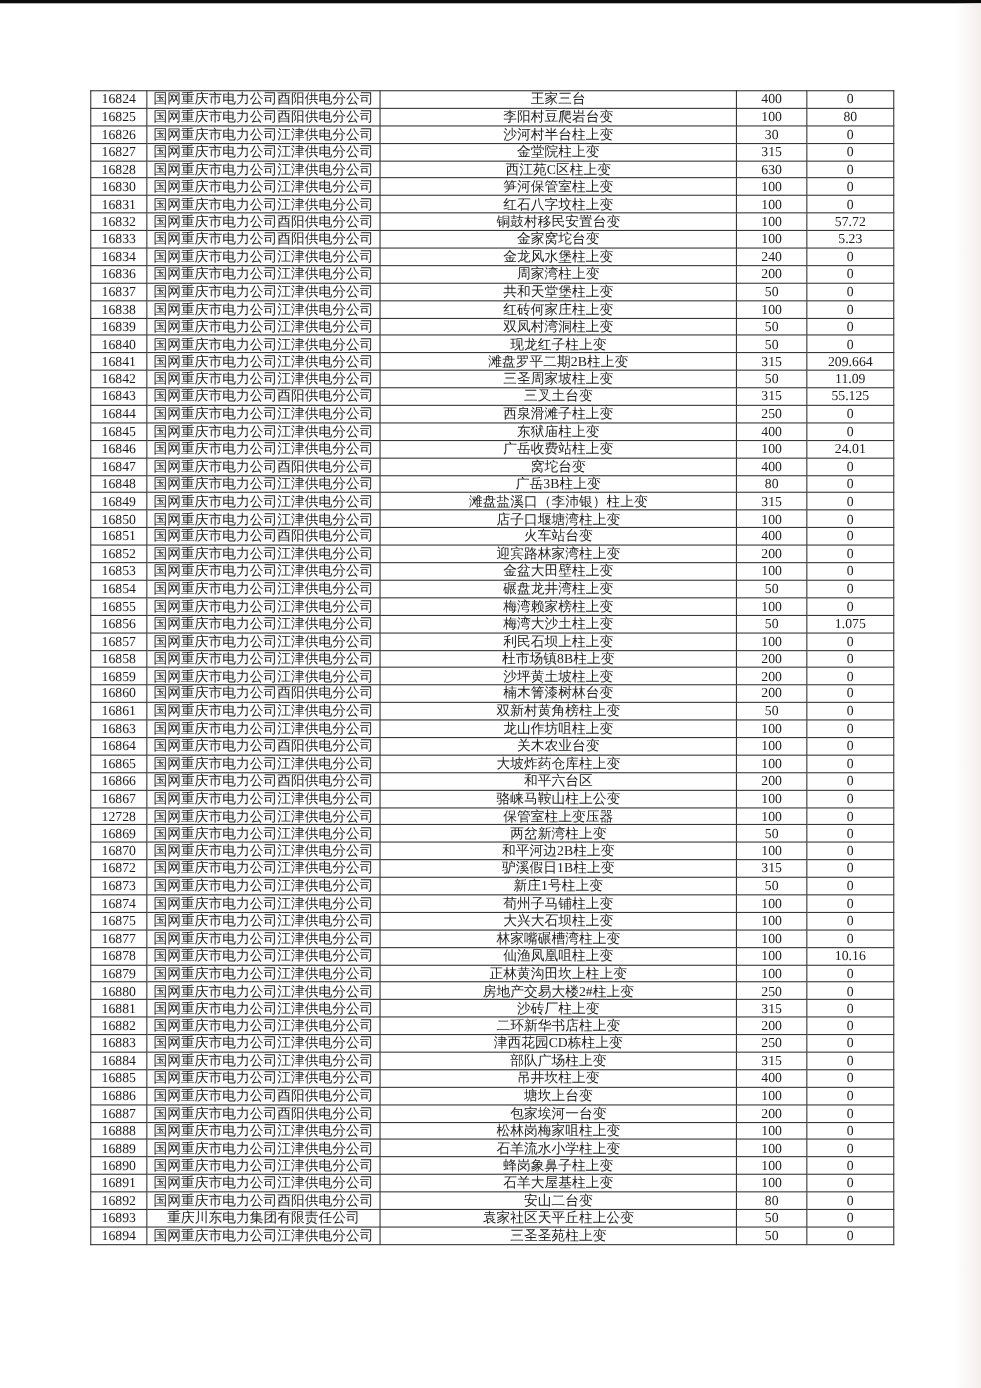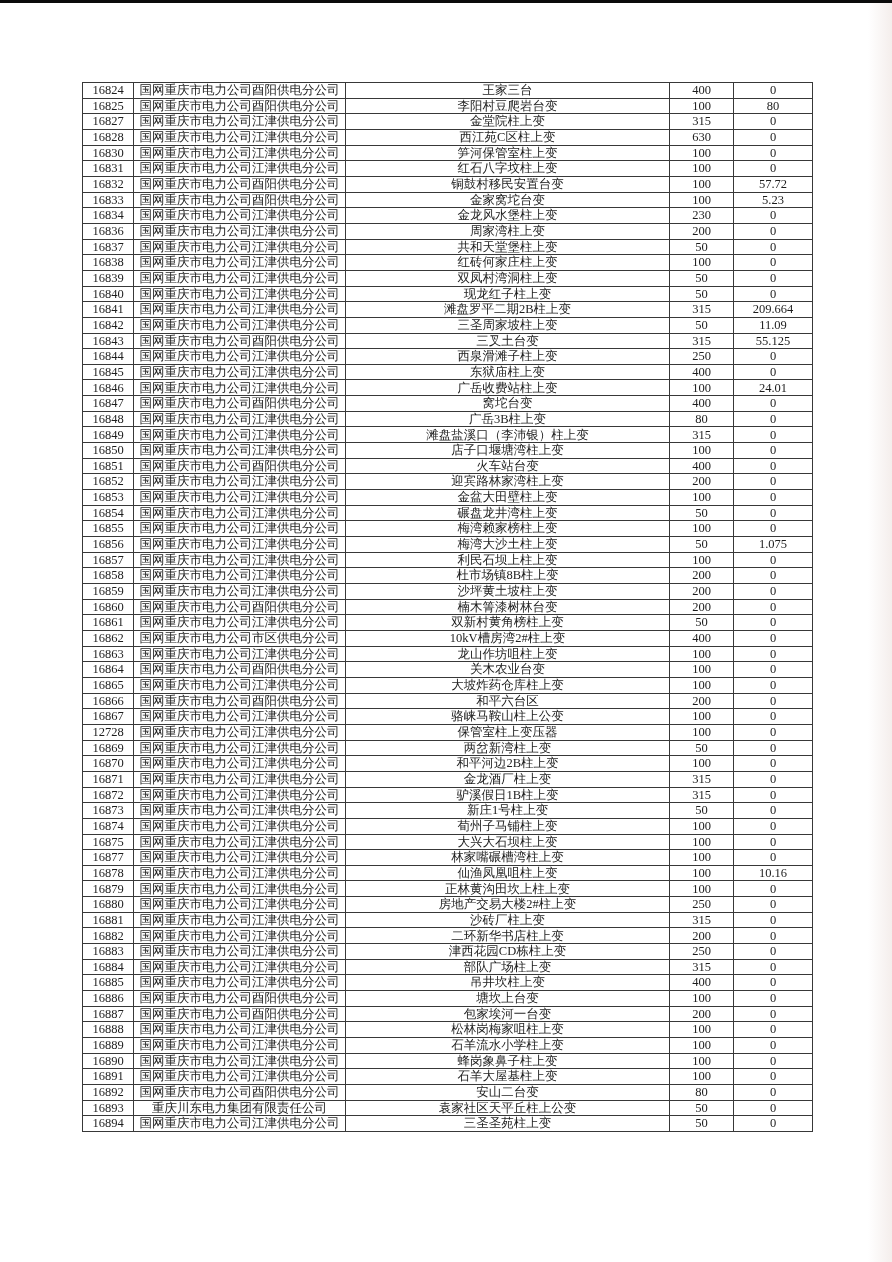--- a/index.html
+++ b/index.html
@@ -66,20 +66,27 @@
         <td>0</td>
       </tr>
       <tr>
         <td>16825</td>
         <td>国网重庆市电力公司酉阳供电分公司</td>
         <td>李阳村豆爬岩台变</td>
         <td>100</td>
         <td>80</td>
       </tr>
       <tr>
+        <td>16826</td>
+        <td>国网重庆市电力公司江津供电分公司</td>
+        <td>沙河村半台柱上变</td>
+        <td>30</td>
+        <td>0</td>
+      </tr>
+      <tr>
         <td>16827</td>
         <td>国网重庆市电力公司江津供电分公司</td>
         <td>金堂院柱上变</td>
         <td>315</td>
         <td>0</td>
       </tr>
       <tr>
         <td>16828</td>
         <td>国网重庆市电力公司江津供电分公司</td>
         <td>西江苑C区柱上变</td>
@@ -111,21 +118,21 @@
         <td>16833</td>
         <td>国网重庆市电力公司酉阳供电分公司</td>
         <td>金家窝坨台变</td>
         <td>100</td>
         <td>5.23</td>
       </tr>
       <tr>
         <td>16834</td>
         <td>国网重庆市电力公司江津供电分公司</td>
         <td>金龙风水堡柱上变</td>
-        <td>230</td>
+        <td>240</td>
         <td>0</td>
       </tr>
       <tr>
         <td>16836</td>
         <td>国网重庆市电力公司江津供电分公司</td>
         <td>周家湾柱上变</td>
         <td>200</td>
         <td>0</td>
       </tr>
       <tr>
@@ -297,27 +304,20 @@
         <td>0</td>
       </tr>
       <tr>
         <td>16861</td>
         <td>国网重庆市电力公司江津供电分公司</td>
         <td>双新村黄角榜柱上变</td>
         <td>50</td>
         <td>0</td>
       </tr>
       <tr>
-        <td>16862</td>
-        <td>国网重庆市电力公司市区供电分公司</td>
-        <td>10kV槽房湾2#柱上变</td>
-        <td>400</td>
-        <td>0</td>
-      </tr>
-      <tr>
         <td>16863</td>
         <td>国网重庆市电力公司江津供电分公司</td>
         <td>龙山作坊咀柱上变</td>
         <td>100</td>
         <td>0</td>
       </tr>
       <tr>
         <td>16864</td>
         <td>国网重庆市电力公司酉阳供电分公司</td>
         <td>关木农业台变</td>
@@ -357,27 +357,20 @@
         <td>国网重庆市电力公司江津供电分公司</td>
         <td>两岔新湾柱上变</td>
         <td>50</td>
         <td>0</td>
       </tr>
       <tr>
         <td>16870</td>
         <td>国网重庆市电力公司江津供电分公司</td>
         <td>和平河边2B柱上变</td>
         <td>100</td>
-        <td>0</td>
-      </tr>
-      <tr>
-        <td>16871</td>
-        <td>国网重庆市电力公司江津供电分公司</td>
-        <td>金龙酒厂柱上变</td>
-        <td>315</td>
         <td>0</td>
       </tr>
       <tr>
         <td>16872</td>
         <td>国网重庆市电力公司江津供电分公司</td>
         <td>驴溪假日1B柱上变</td>
         <td>315</td>
         <td>0</td>
       </tr>
       <tr>

